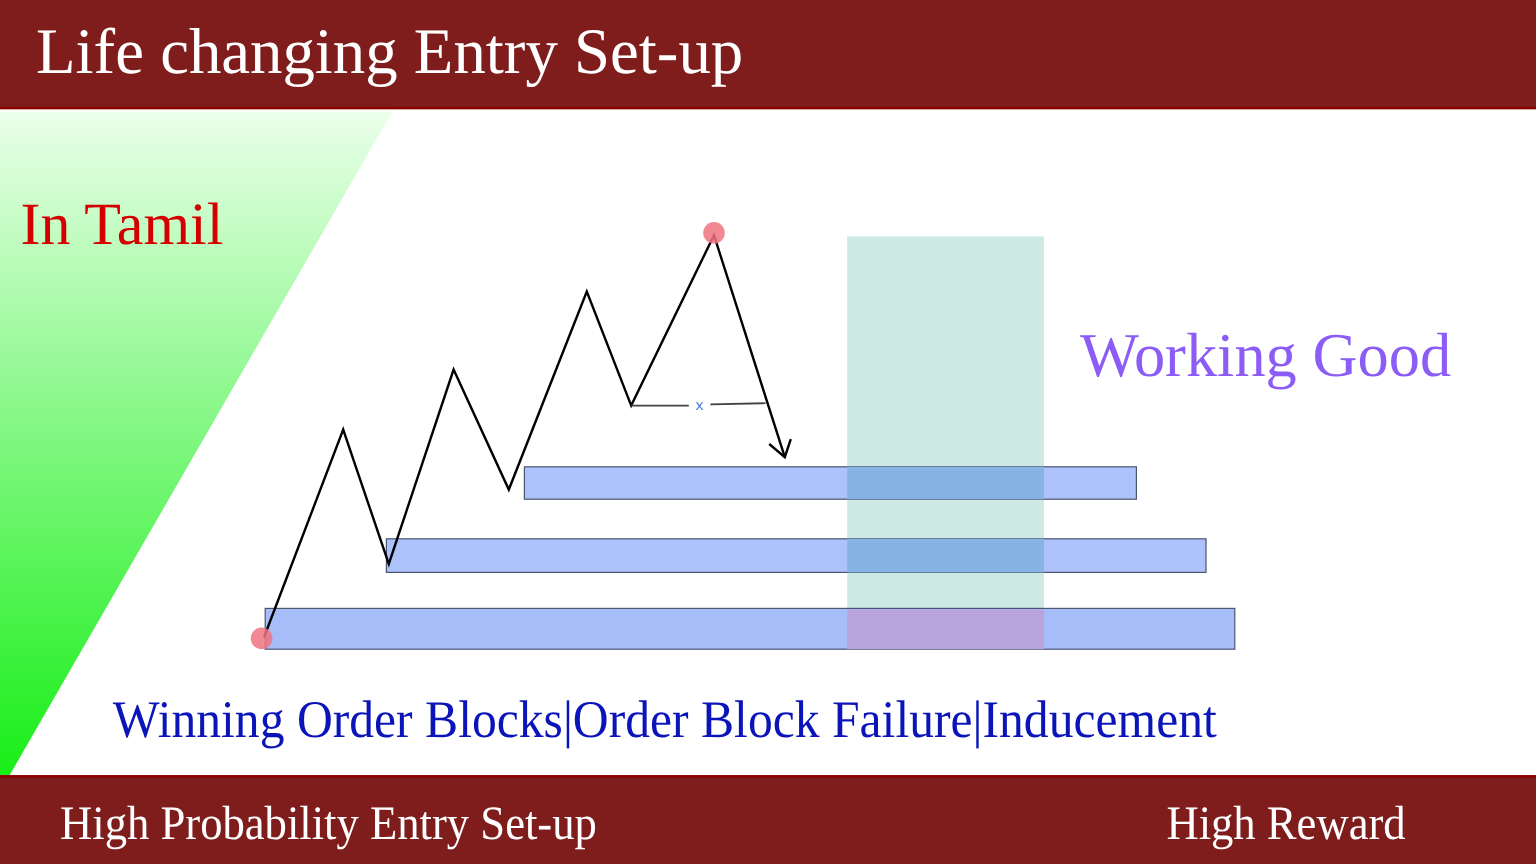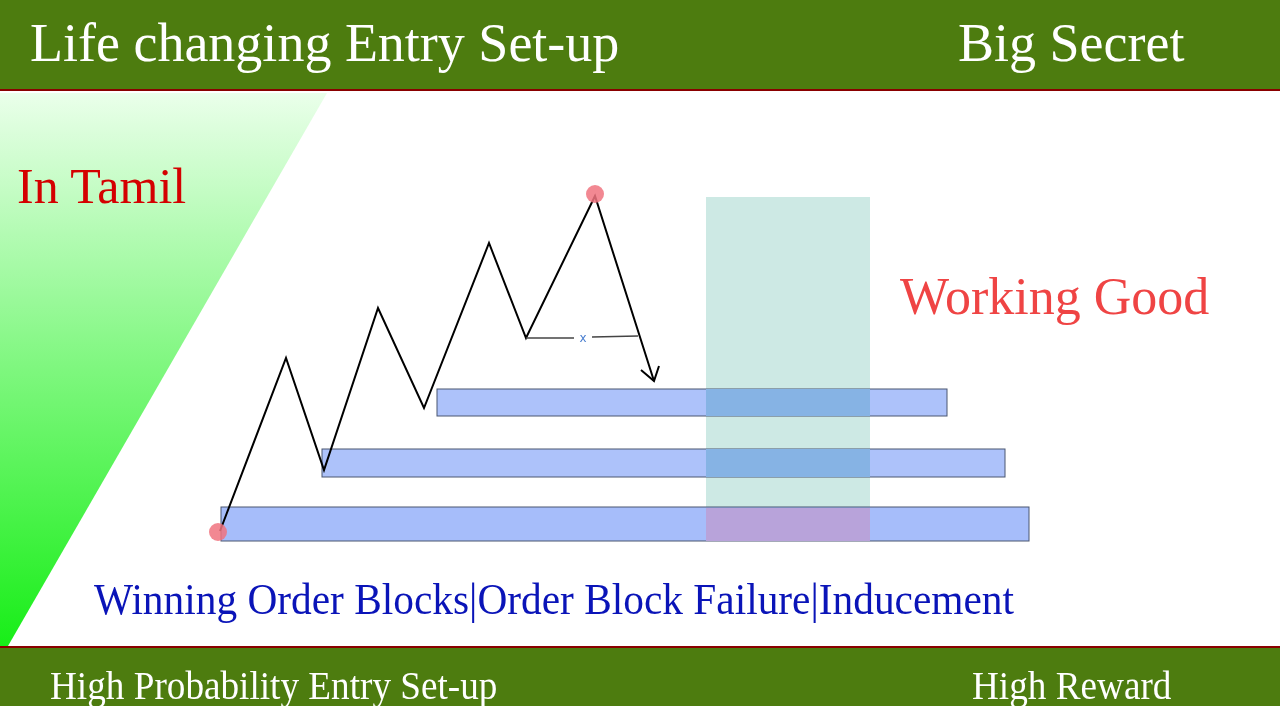--- a/index.html
+++ b/index.html
@@ -3,45 +3,44 @@
 <meta charset="utf-8">
 <style>
   html, body { margin: 0; padding: 0; }
   body {
     width: 1280px; height: 720px; position: relative; overflow: hidden;
     background: #ffffff;
     font-family: "Liberation Serif", "DejaVu Serif", serif;
   }
   .banner {
     position: absolute; left: 0; width: 1280px;
-    background: #4d7c0f; color: #ffffff;
+    background: #7f1d1d; color: #ffffff;
     box-sizing: border-box;
   }
   .banner.top { top: 0; height: 91px; border-bottom: 2px solid #8a0000; }
-  .banner.bottom { top: 646px; height: 60px; border-top: 2px solid #8a0000; }
+  .banner.bottom { top: 646px; height: 74px; border-top: 2px solid #8a0000; }
   .banner .txt { position: absolute; white-space: nowrap; line-height: 1; }
   .top .left-txt { left: 30px; top: 16px; font-size: 54px; }
   .top .right-txt { left: 958px; top: 16px; font-size: 54px; }
   .bottom .left-txt { left: 50px; top: 18px; font-size: 40px; transform: scaleX(0.93); transform-origin: left; }
   .bottom .right-txt { left: 972px; top: 18px; font-size: 40px; transform: scaleX(0.93); transform-origin: left; }
 
   .stage { position: absolute; left: 0; top: 91px; width: 1280px; height: 555px; }
   .stage svg { position: absolute; left: 0; top: 0; }
 
   .label { position: absolute; white-space: nowrap; line-height: 1; }
   .in-tamil { left: 17px; top: 161px; font-size: 50px; color: #d40000; text-align: right; }
-  .working-good { left: 900px; top: 271px; font-size: 52px; color: #ef4444; }
+  .working-good { left: 900px; top: 271px; font-size: 52px; color: #8b5cf6; }
   .subtitle { left: 94px; top: 578px; font-size: 44px; color: #0a14b8; transform: scaleX(0.94); transform-origin: left; }
 </style>
 </head>
 <body>
 
 <div class="banner top">
   <span class="txt left-txt">Life changing Entry Set-up</span>
-  <span class="txt right-txt">Big Secret</span>
 </div>
 
 <div class="stage">
   <svg width="1280" height="555" viewBox="0 91 1280 555">
     <defs>
       <linearGradient id="g" x1="0" y1="0" x2="0" y2="1">
         <stop offset="0" stop-color="#eaffea"></stop>
         <stop offset="0.5" stop-color="#7ef77e"></stop>
         <stop offset="1" stop-color="#18ee18"></stop>
       </linearGradient>

